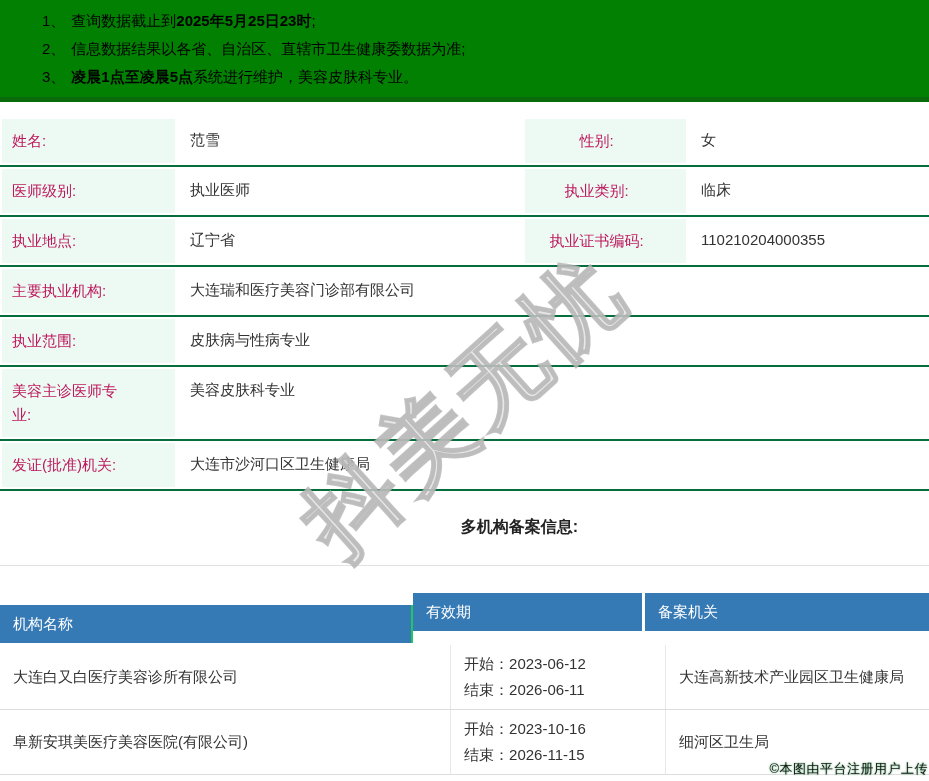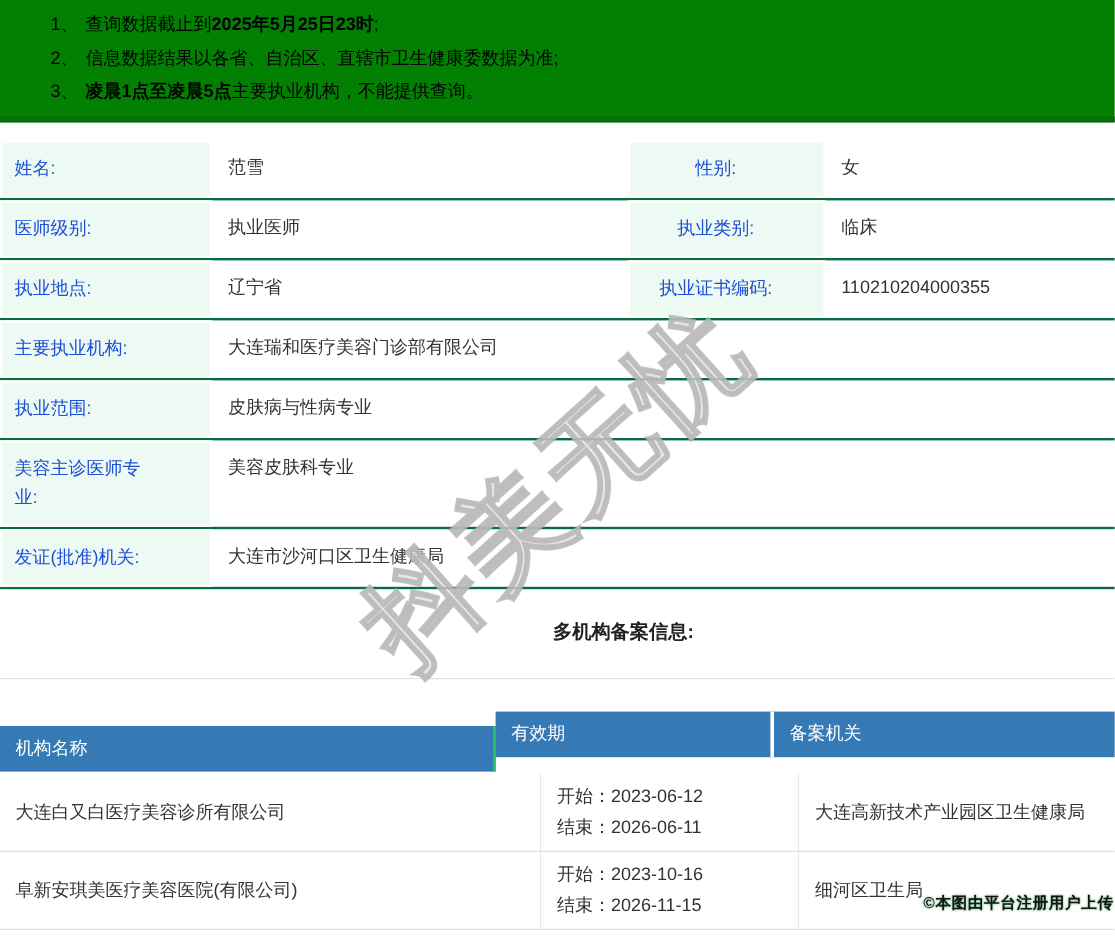--- a/index.html
+++ b/index.html
@@ -31,21 +31,21 @@
     box-sizing:border-box;
   }
   .label-cell{
     width:177px;
     box-sizing:border-box;
     background:#edfaf3;
     border:2px solid #ffffff;
     padding:10px 46px 10px 10px;
     font-size:15px;
     line-height:24px;
-    color:#1d4ed8;
+    color:#be185d;
   }
   .label-cell.col2{
     width:165px;
     padding:10px 30px 10px 12px;
     text-align:center;
   }
   .value-cell{
     box-sizing:border-box;
     padding:11px 0 10px 13px;
     font-size:15px;
@@ -121,36 +121,36 @@
     -webkit-text-stroke:2px rgba(175,175,175,0.75);
     text-shadow:0 0 1px rgba(170,170,170,0.5);
     pointer-events:none;
     z-index:5;
     white-space:nowrap;
   }
   
   .footer-stamp{
     position:absolute;
     right:1px;
-    bottom:19px;
+    bottom:3px;
     font-size:13px;
-    font-weight:bold;
+    font-weight:normal;
     color:#141414;
     text-shadow:0 0 2px rgba(40,150,70,0.9);
     letter-spacing:0.5px;
   }
 </style>
 </head>
 <body>
 
 <div class="banner">
   <div id="notice-list">
       <div class="notice-line"><span class="num">1、</span><span>查询数据截止到</span><b>2025年5月25日23时</b><span>;</span></div>
       <div class="notice-line"><span class="num">2、</span><span>信息数据结果以各省、自治区、直辖市卫生健康委数据为准;</span></div>
-      <div class="notice-line"><span class="num">3、</span><b>凌晨1点至凌晨5点</b><span>主要执业机构，不能提供查询。</span></div>
+      <div class="notice-line"><span class="num">3、</span><b>凌晨1点至凌晨5点</b><span>系统进行维护，美容皮肤科专业。</span></div>
     </div>
 </div>
 
 <div class="info-table" id="info-table">
     <div class="info-row">
       <div class="label-cell">姓名:</div>
       <div class="value-cell v1">范雪</div>
       <div class="label-cell col2">性别:</div>
       <div class="value-cell flex">女</div>
     </div>

